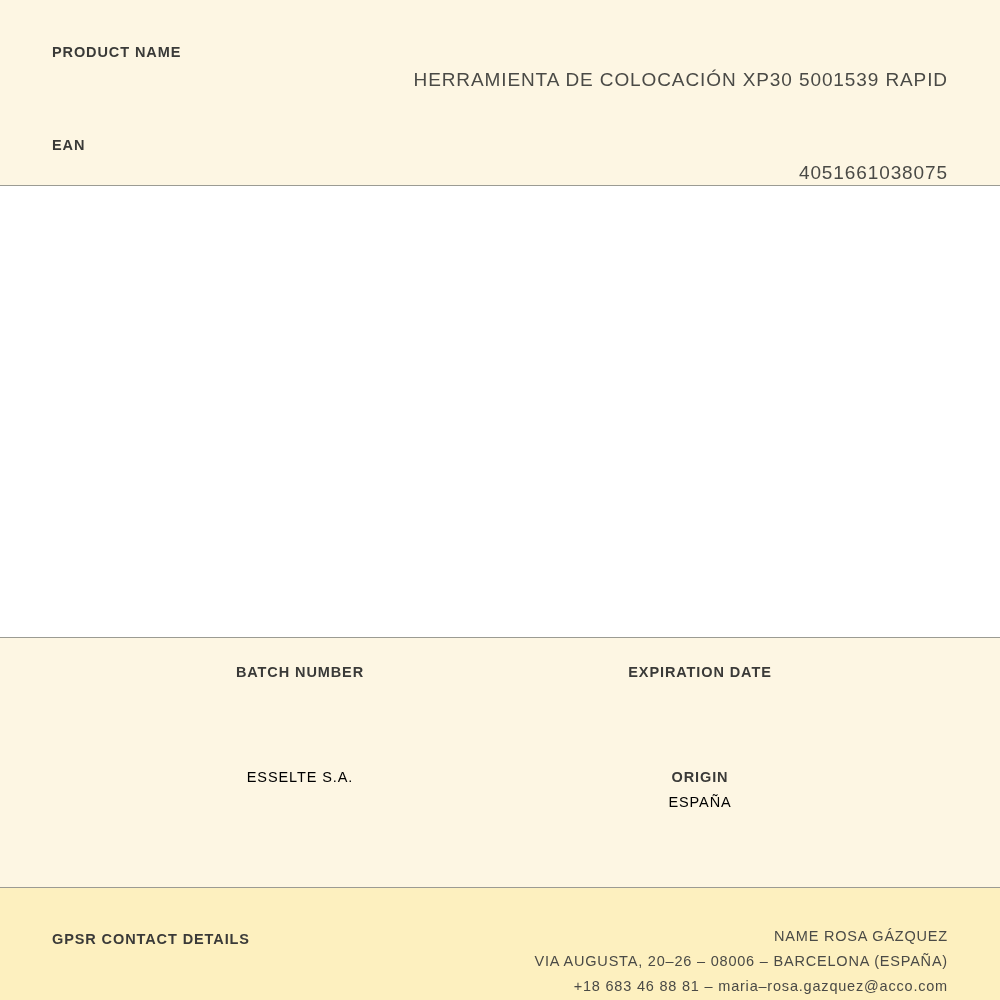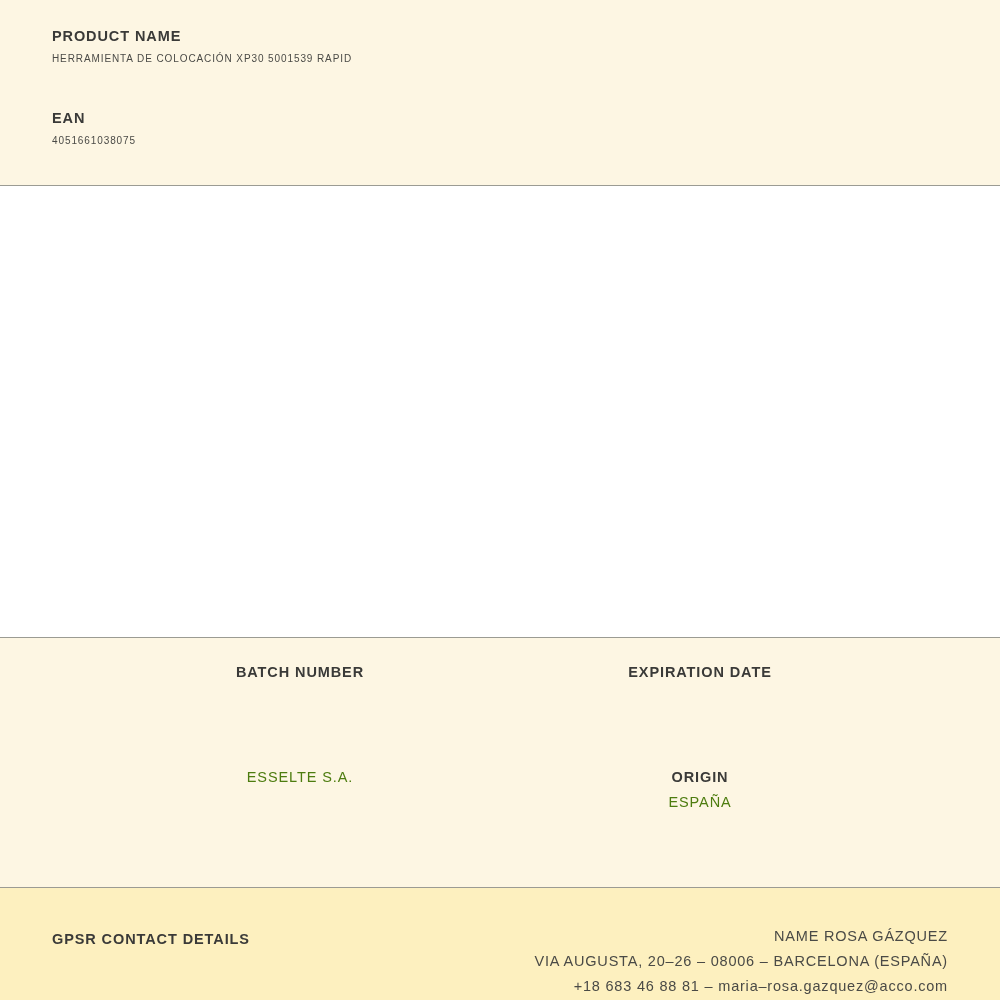--- a/index.html
+++ b/index.html
@@ -32,28 +32,29 @@
   }
   .field-label {
     font-size: 14.5px;
     font-weight: bold;
     letter-spacing: 0.9px;
     color: #3a3a38;
     text-transform: uppercase;
     margin: 0 0 9px 0;
   }
   .field-value {
-    font-size: 10px;
+    font-size: 19px;
     font-weight: normal;
     letter-spacing: 0.9px;
     color: #4a4a46;
     margin: 0;
+    text-align: right;
   }
   .block-product {
-    margin-top: 0;
+    margin-top: 16px;
   }
   .block-ean {
     margin-top: 46px;
   }
 
   
   .middle-section {
     flex: 1 1 auto;
     background: #ffffff;
     border-bottom: 1px solid #9b9b93;
@@ -88,21 +89,21 @@
     font-size: 14.5px;
     font-weight: bold;
     letter-spacing: 0.9px;
     color: #3a3a38;
     text-transform: uppercase;
     margin: 0 0 9px 0;
   }
   .details-value {
     font-size: 14.5px;
     letter-spacing: 0.9px;
-    color: #4d7c0f;
+    color: #000000;
     margin: 0;
     min-height: 18px;
   }
 
   
   .footer-section {
     background: #fdf0bf;
     height: 112px;
     box-sizing: border-box;
     padding: 40px 52px 0 52px;

